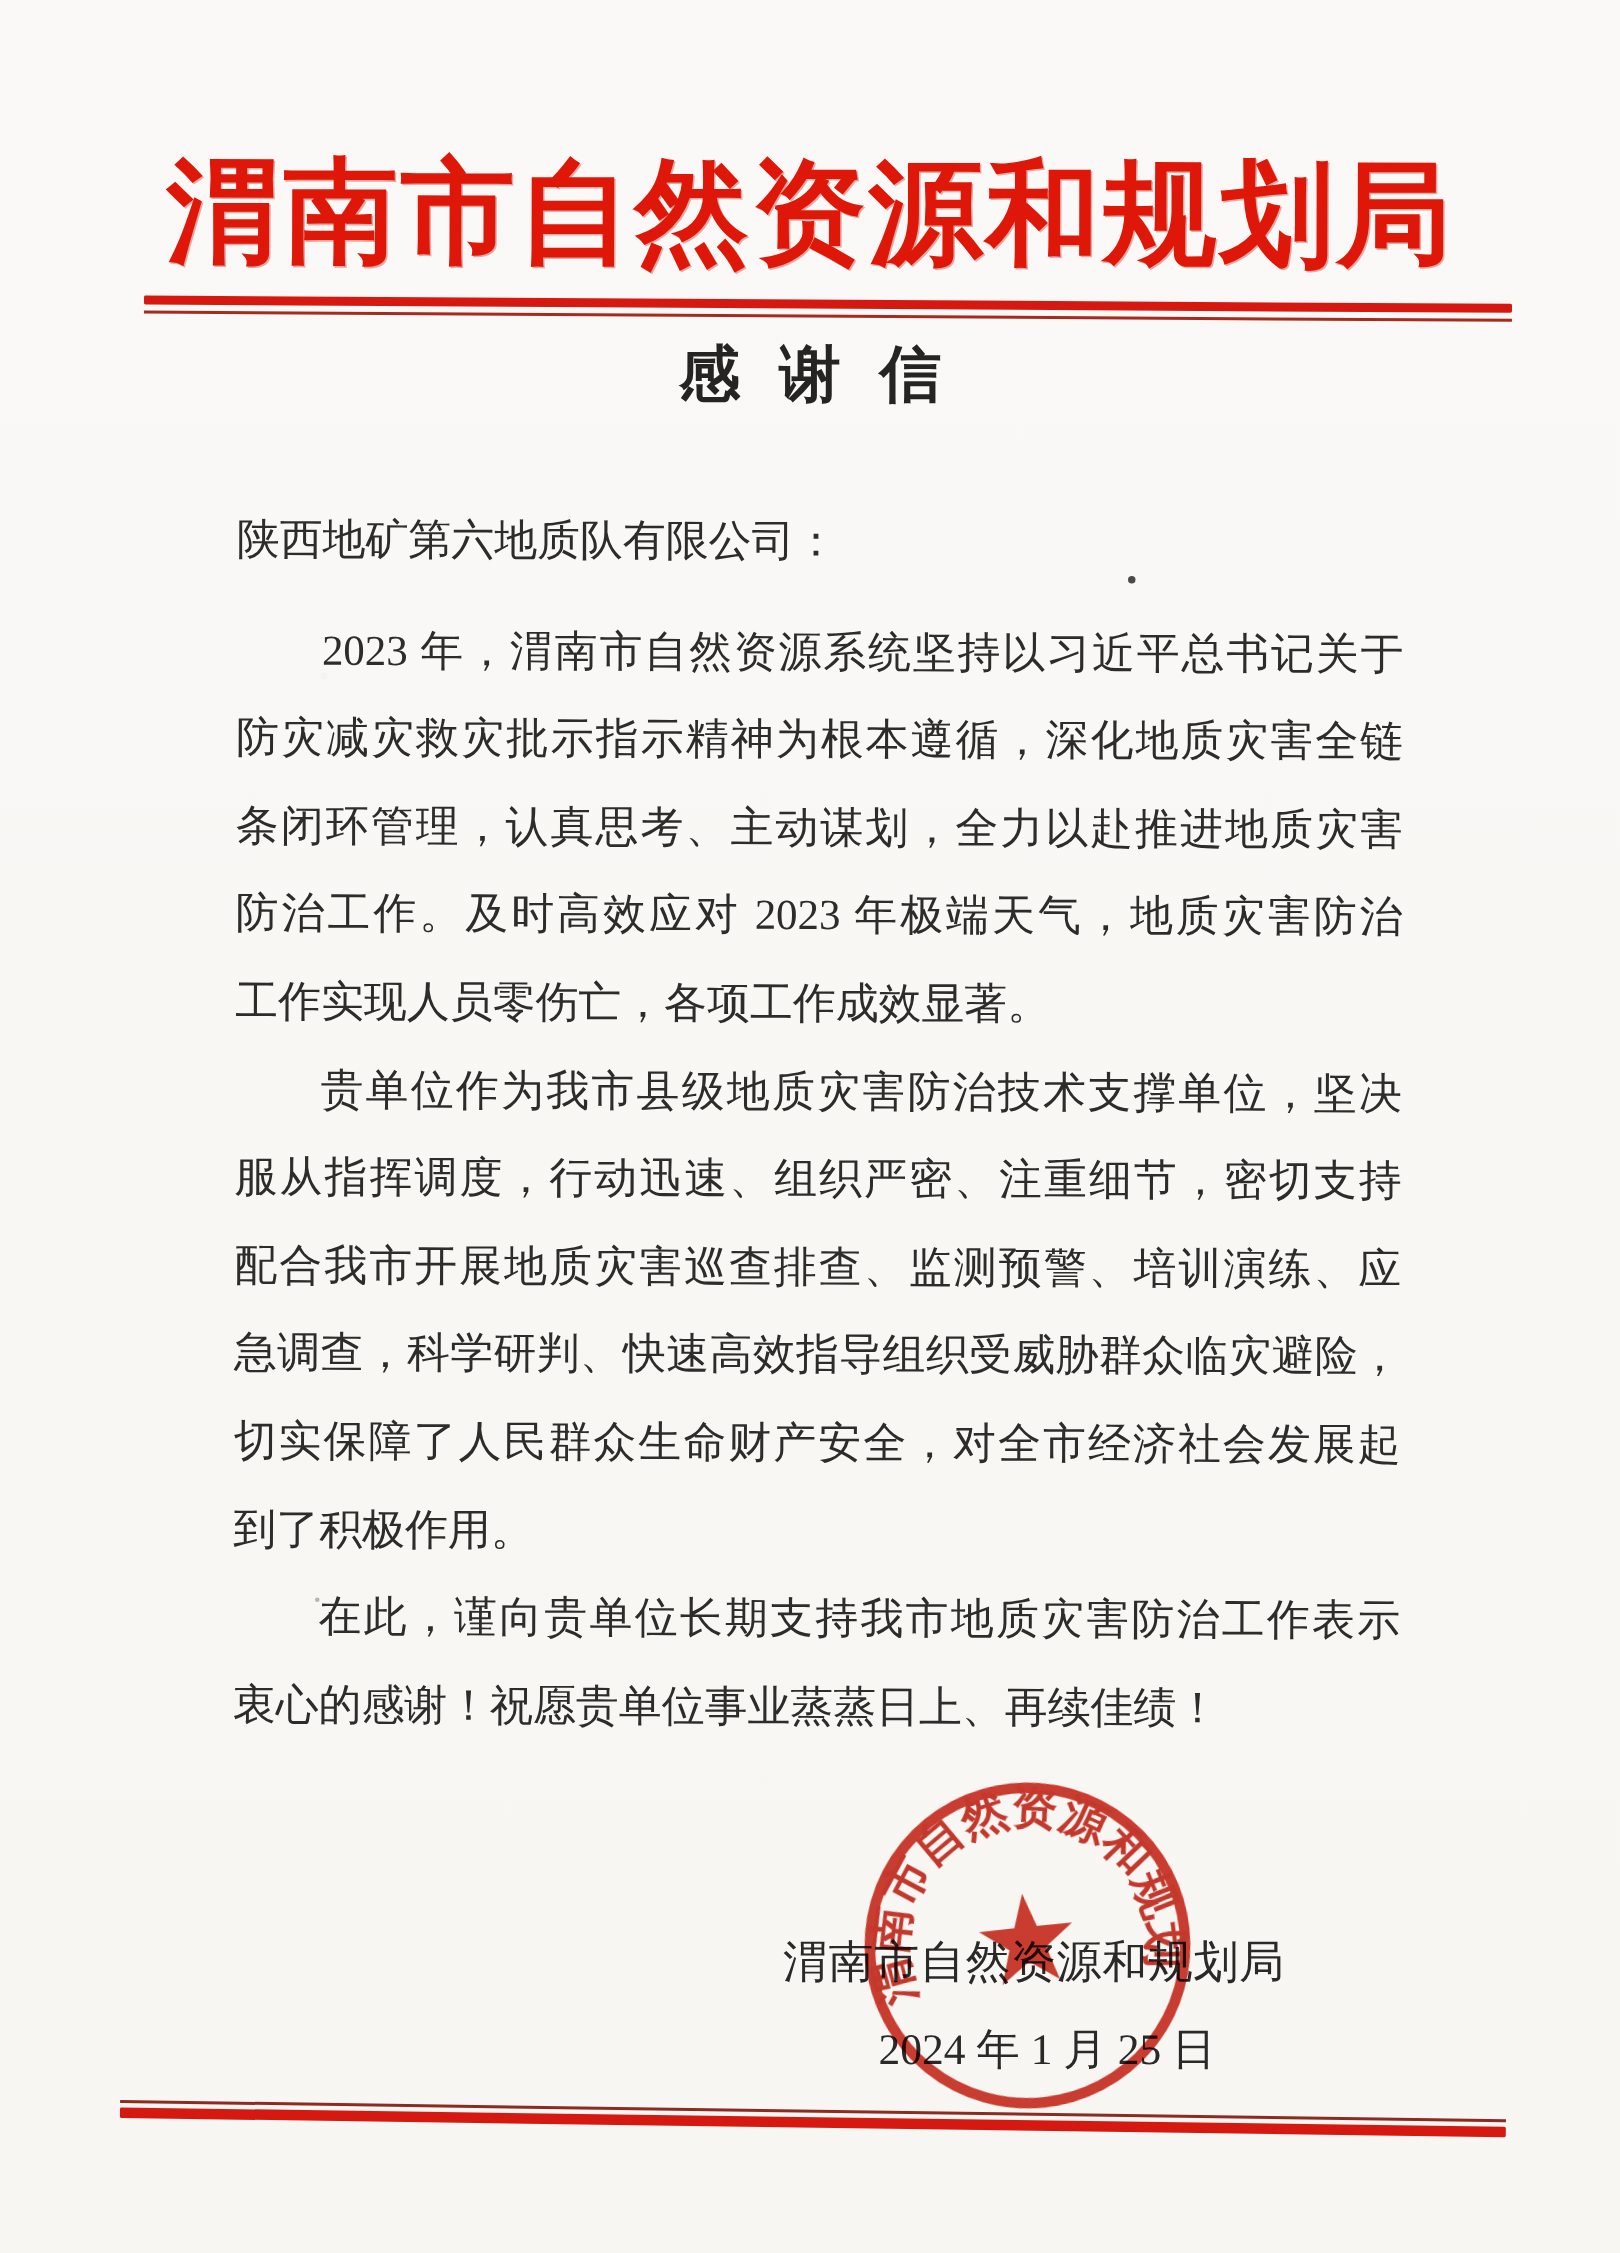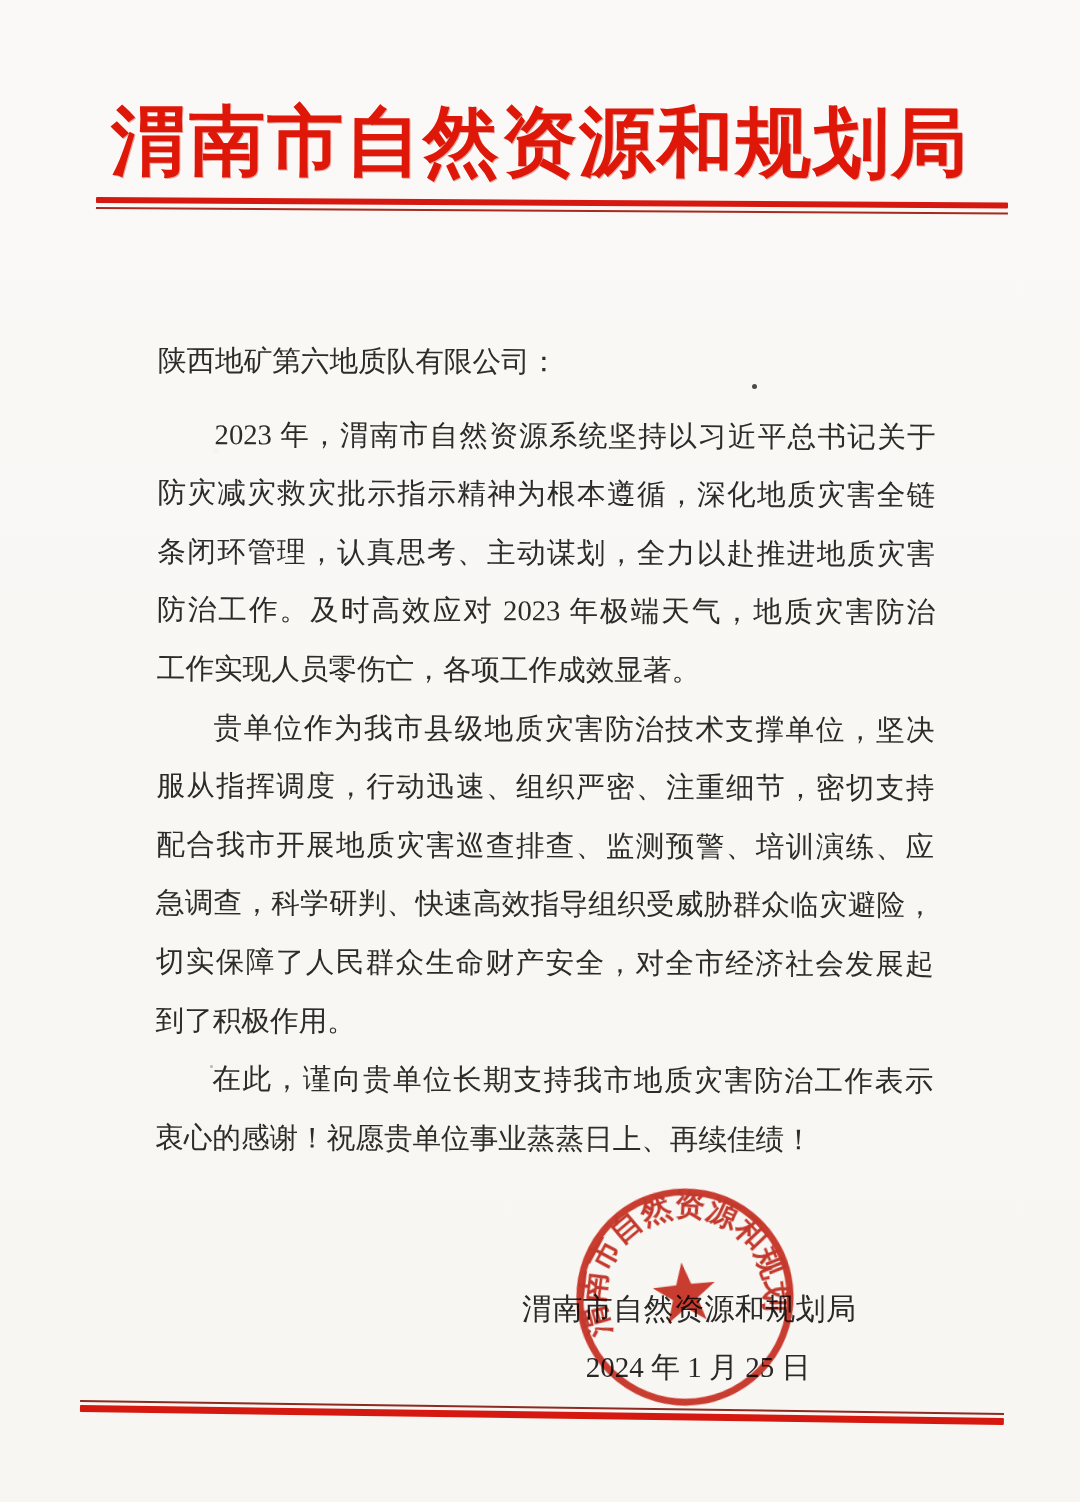--- a/index.html
+++ b/index.html
@@ -104,20 +104,21 @@
 
 <div class="page">
 
   <div class="org-title">渭南市自然资源和规划局</div>
 
   <div class="divider divider-top">
     <div class="bar bar-thick"></div>
     <div class="bar bar-thin"></div>
   </div>
 
+  <div class="subject">感谢信</div>
 
   <div class="letter-body">
     <div class="salutation">陕西地矿第六地质队有限公司：</div>
     <div>
         <div class="bodyline indent">2023 年，渭南市自然资源系统坚持以习近平总书记关于</div>
         <div class="bodyline">防灾减灾救灾批示指示精神为根本遵循，深化地质灾害全链</div>
         <div class="bodyline">条闭环管理，认真思考、主动谋划，全力以赴推进地质灾害</div>
         <div class="bodyline">防治工作。及时高效应对 2023 年极端天气，地质灾害防治</div>
         <div class="bodyline last">工作实现人员零伤亡，各项工作成效显著。</div>
         <div class="bodyline indent">贵单位作为我市县级地质灾害防治技术支撑单位，坚决</div>

